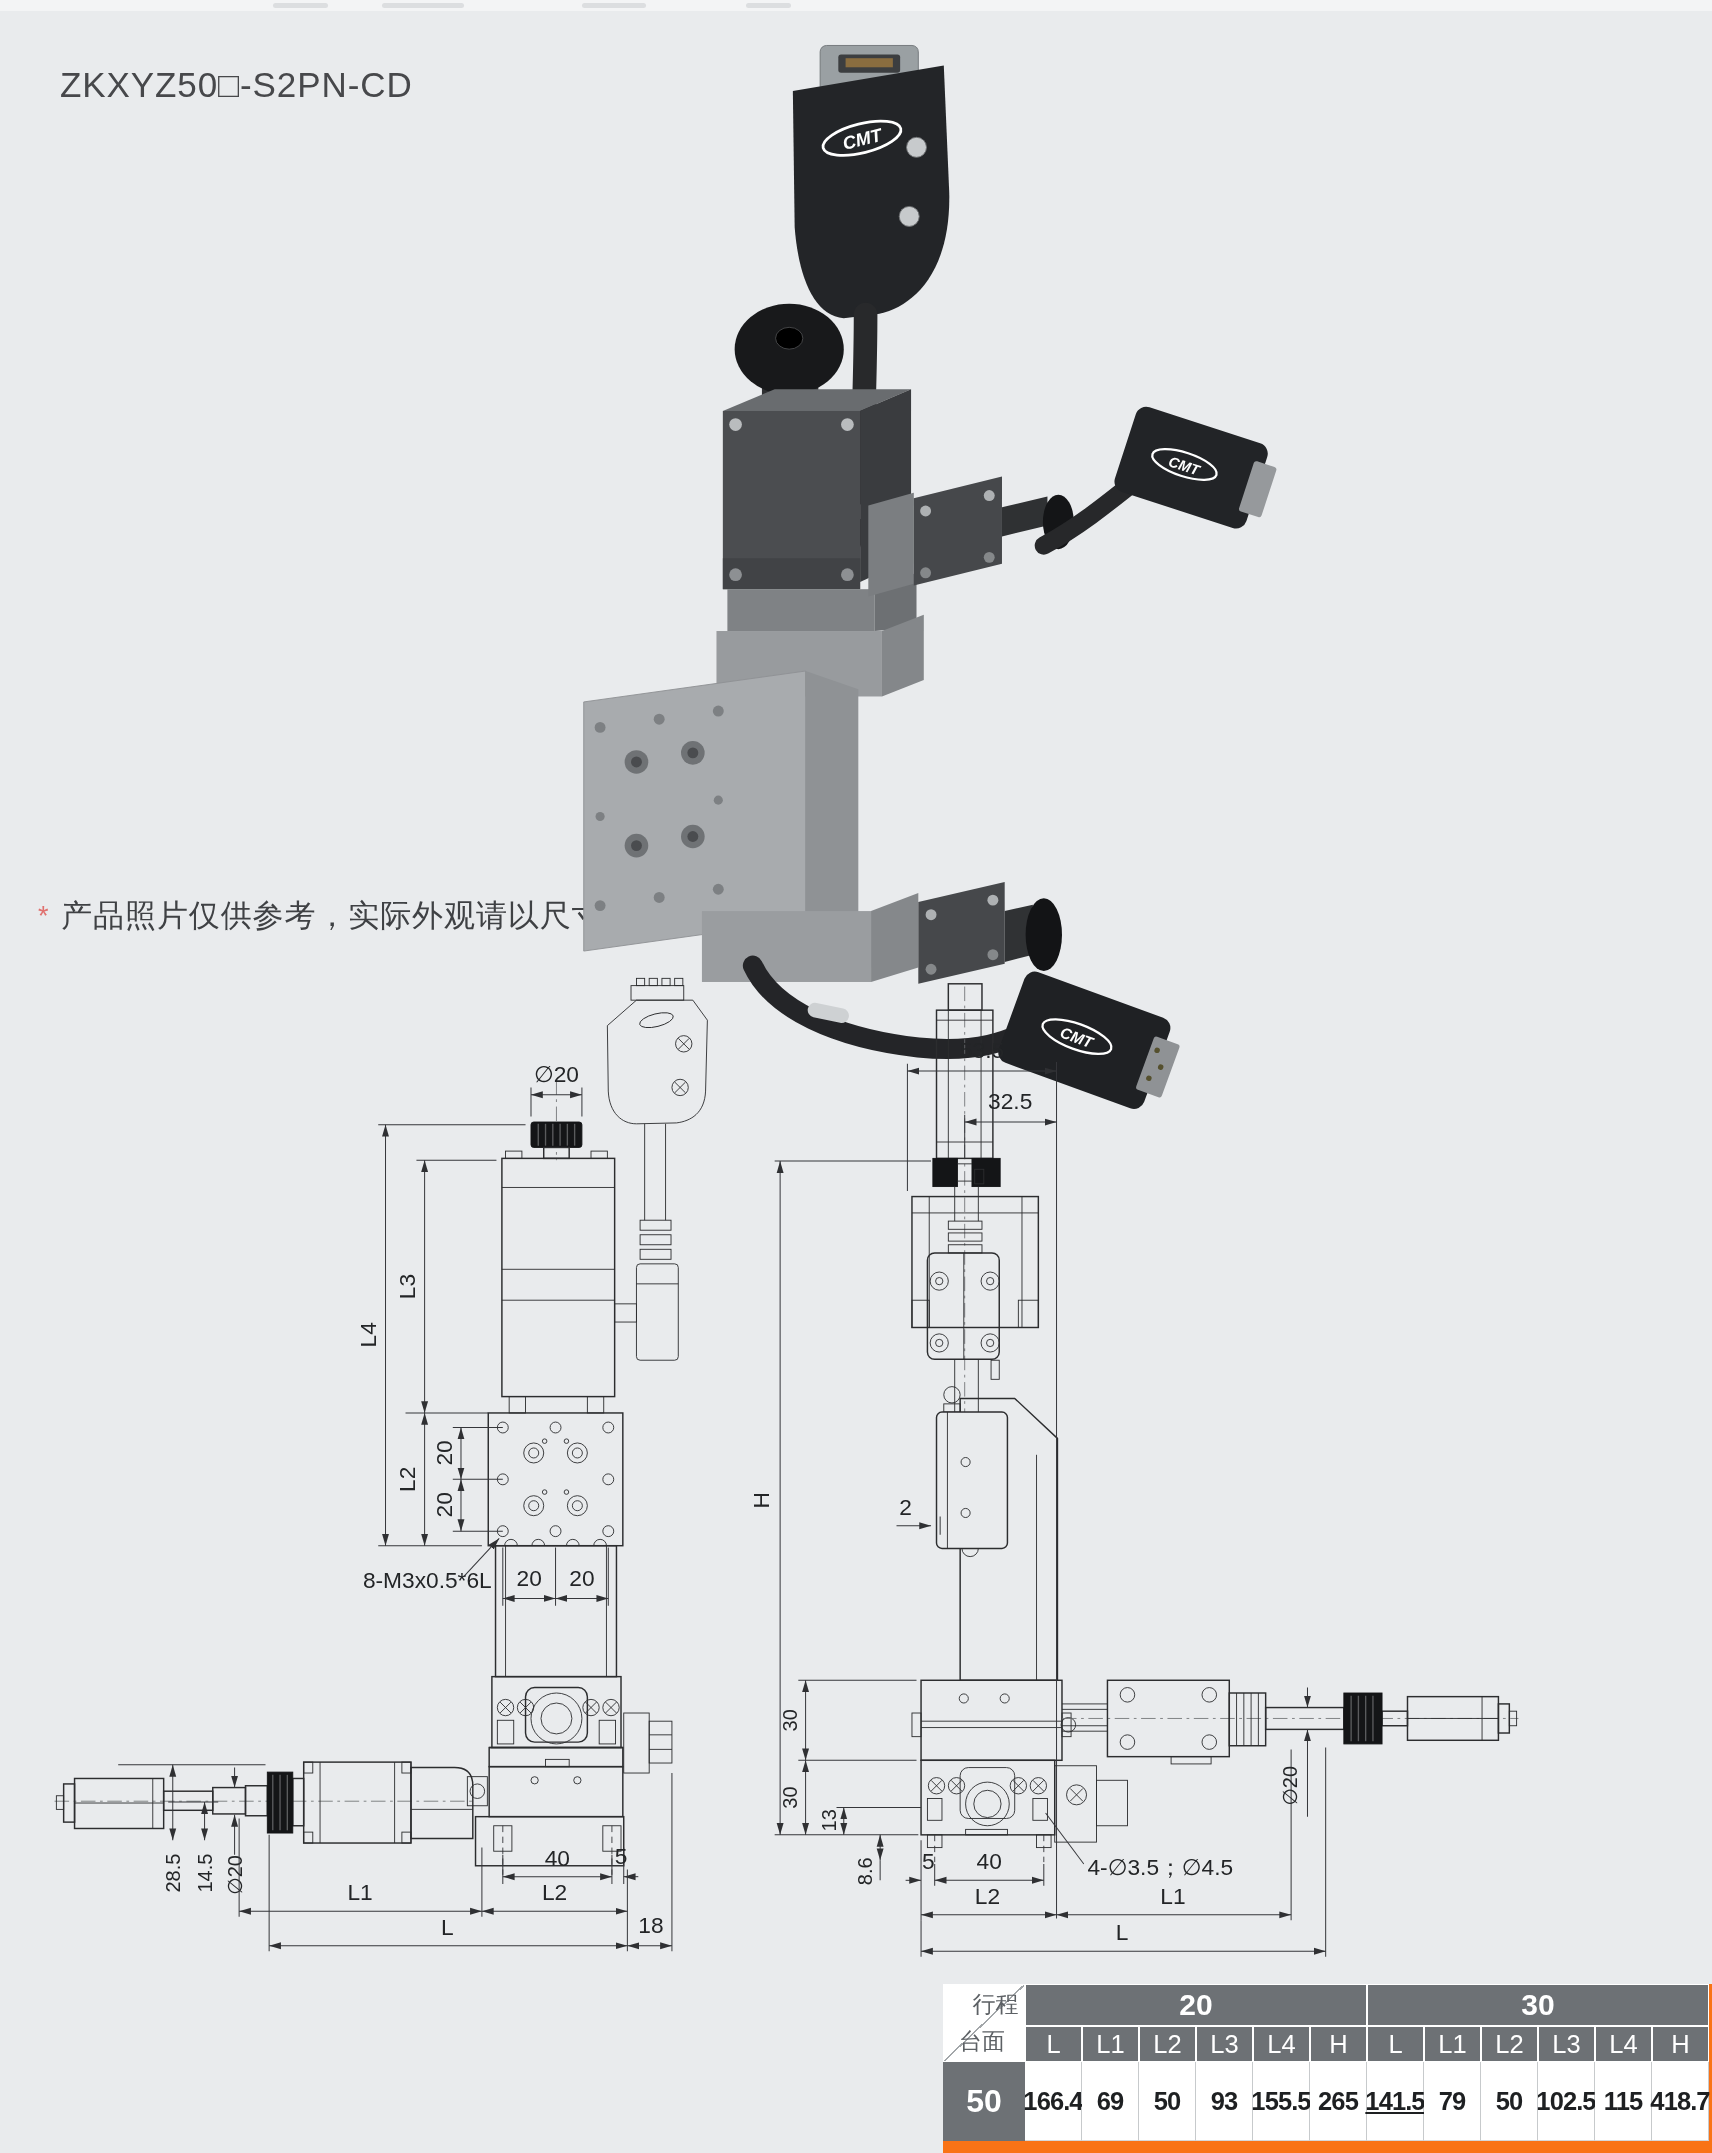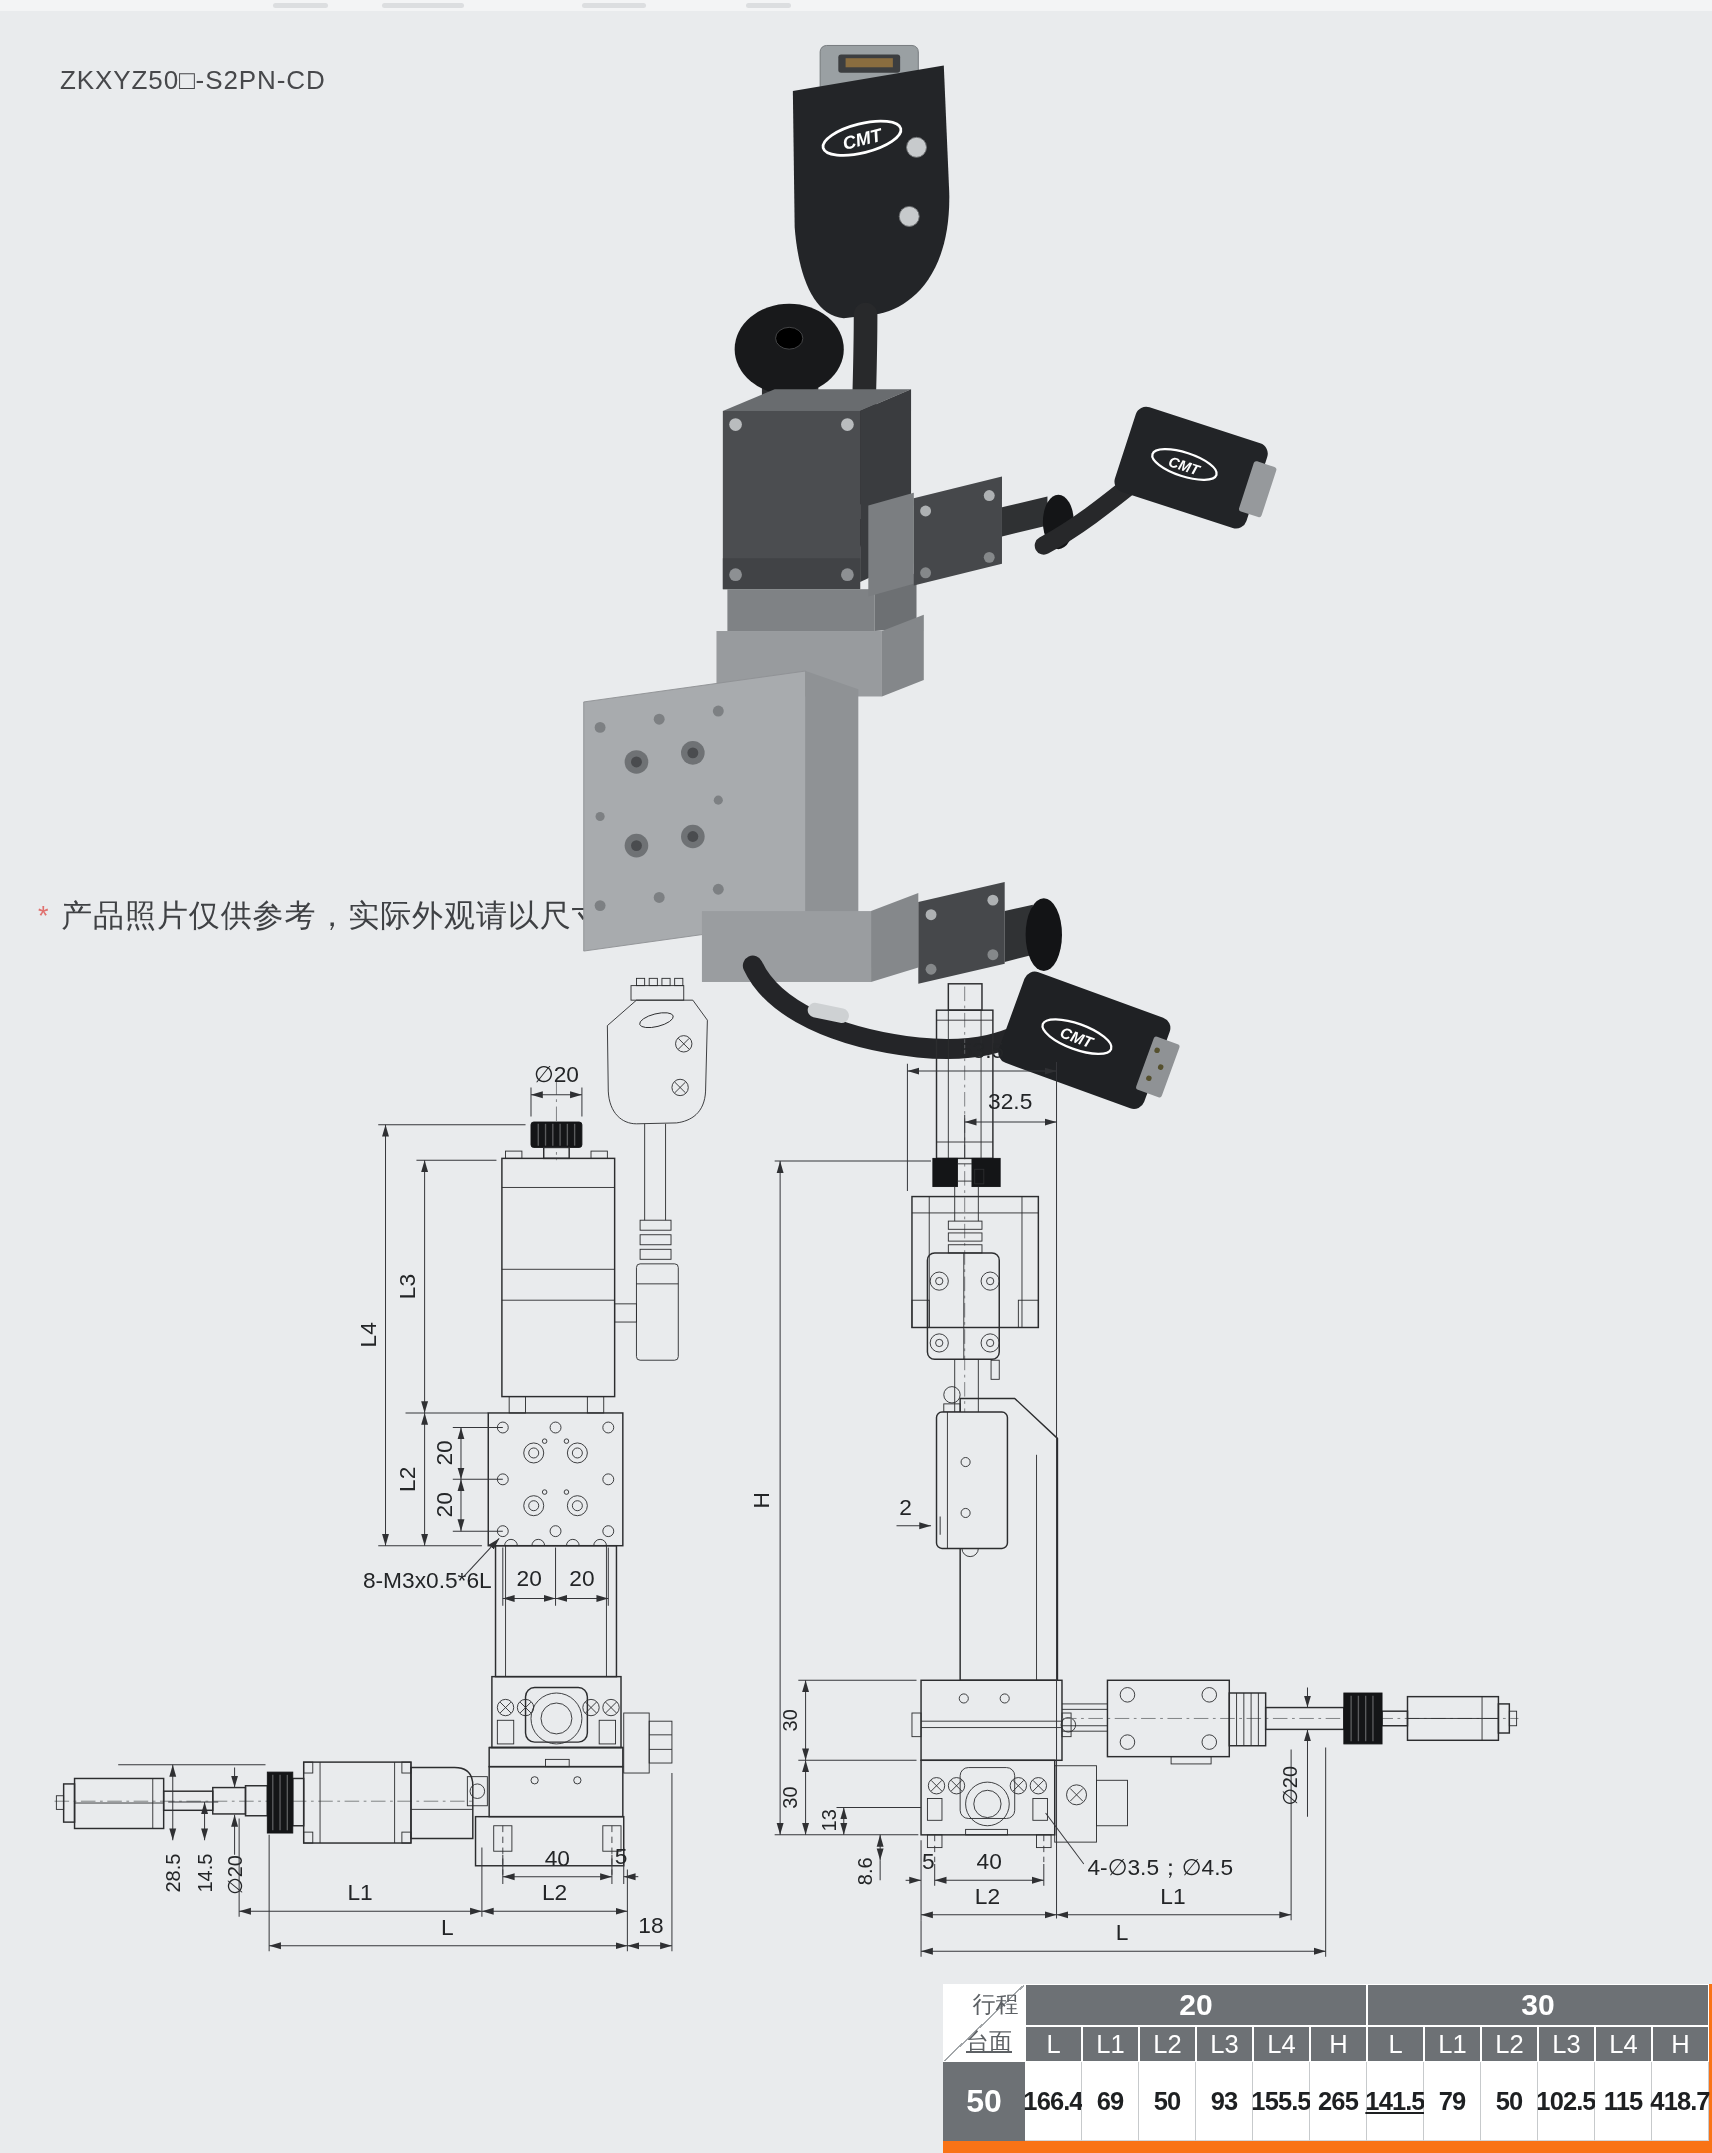--- a/index.html
+++ b/index.html
@@ -5,21 +5,21 @@
   html,body{margin:0;padding:0;}
   body{
     width:1713px;height:2154px;position:relative;overflow:hidden;
     background:#e9ebed;
     font-family:"Liberation Sans","DejaVu Sans",sans-serif;
   }
   .abs{position:absolute;}
   
   #top-strip{left:0;top:0;width:1713px;height:11px;background:#f3f4f5;}
   #top-strip .smudge{position:absolute;top:2.7px;height:5.5px;border-radius:2.7px;background:#dcdee0;}
-  #page-title{left:60px;top:65px;font-size:26px;letter-spacing:0.9px;color:#47484b;}
+  #page-title{left:60px;top:65px;font-size:35px;letter-spacing:0.9px;color:#47484b;}
   #photo-note{left:38px;top:895px;display:flex;align-items:flex-start;}
   #photo-note .star{color:#e0716f;font-size:27px;margin-right:12.7px;margin-top:5.5px;}
   #photo-note .txt{color:#3f4144;font-size:31px;letter-spacing:0.9px;}
   
   #figures{left:0;top:0;width:1713px;height:2154px;}
   .o {fill:none;stroke:#2c2d2f;stroke-width:1.6;}
   .o2{fill:none;stroke:#2c2d2f;stroke-width:1;}
   .blk{fill:#141517;stroke:#141517;stroke-width:1;}
   .d {fill:none;stroke:#35363a;stroke-width:1.1;}
   .cl{fill:none;stroke:#6a6c6e;stroke-width:0.9;stroke-dasharray:16 5 3 5;}
@@ -33,21 +33,21 @@
     display:grid;grid-template-columns:82px repeat(12,57px);grid-template-rows:42px 36px 79px;}
   #spec-table div{box-sizing:border-box;}
   .cell-gray{background:#6d7175;border:0.9px solid #ffffff;color:#ffffff;
     display:flex;align-items:center;justify-content:center;}
   .grp{grid-row:1;font-size:30px;font-weight:bold;}
   .colh{grid-row:2;font-size:25.5px;}
   .corner{grid-row:1/3;grid-column:1;position:relative;background:
     linear-gradient(to bottom right,#ffffff 49.4%,#a2a6a9 49.4%,#a2a6a9 50.8%,#ffffff 50.8%);
     border:0.9px solid #ffffff;color:#5d6165;font-size:23px;}
   .corner .tr{position:absolute;top:3.6px;right:5.5px;}
-  .corner .bl{position:absolute;bottom:3.6px;left:22px;text-decoration:underline;}
+  .corner .bl{position:absolute;bottom:3.6px;left:15px;}
   .rowh{grid-row:3;grid-column:1;background:#6d7175;color:#fff;font-size:32px;font-weight:bold;
     display:flex;align-items:center;justify-content:center;}
   .val{grid-row:3;background:#fff;color:#1e2022;font-size:25.5px;font-weight:bold;
     display:flex;align-items:center;justify-content:center;border-right:0.9px solid #c7cacc;
     border-bottom:0.9px solid #d6d8da;letter-spacing:-0.9px;}
 </style>
 </head>
 <body>
 
 <div class="abs" id="top-strip">

